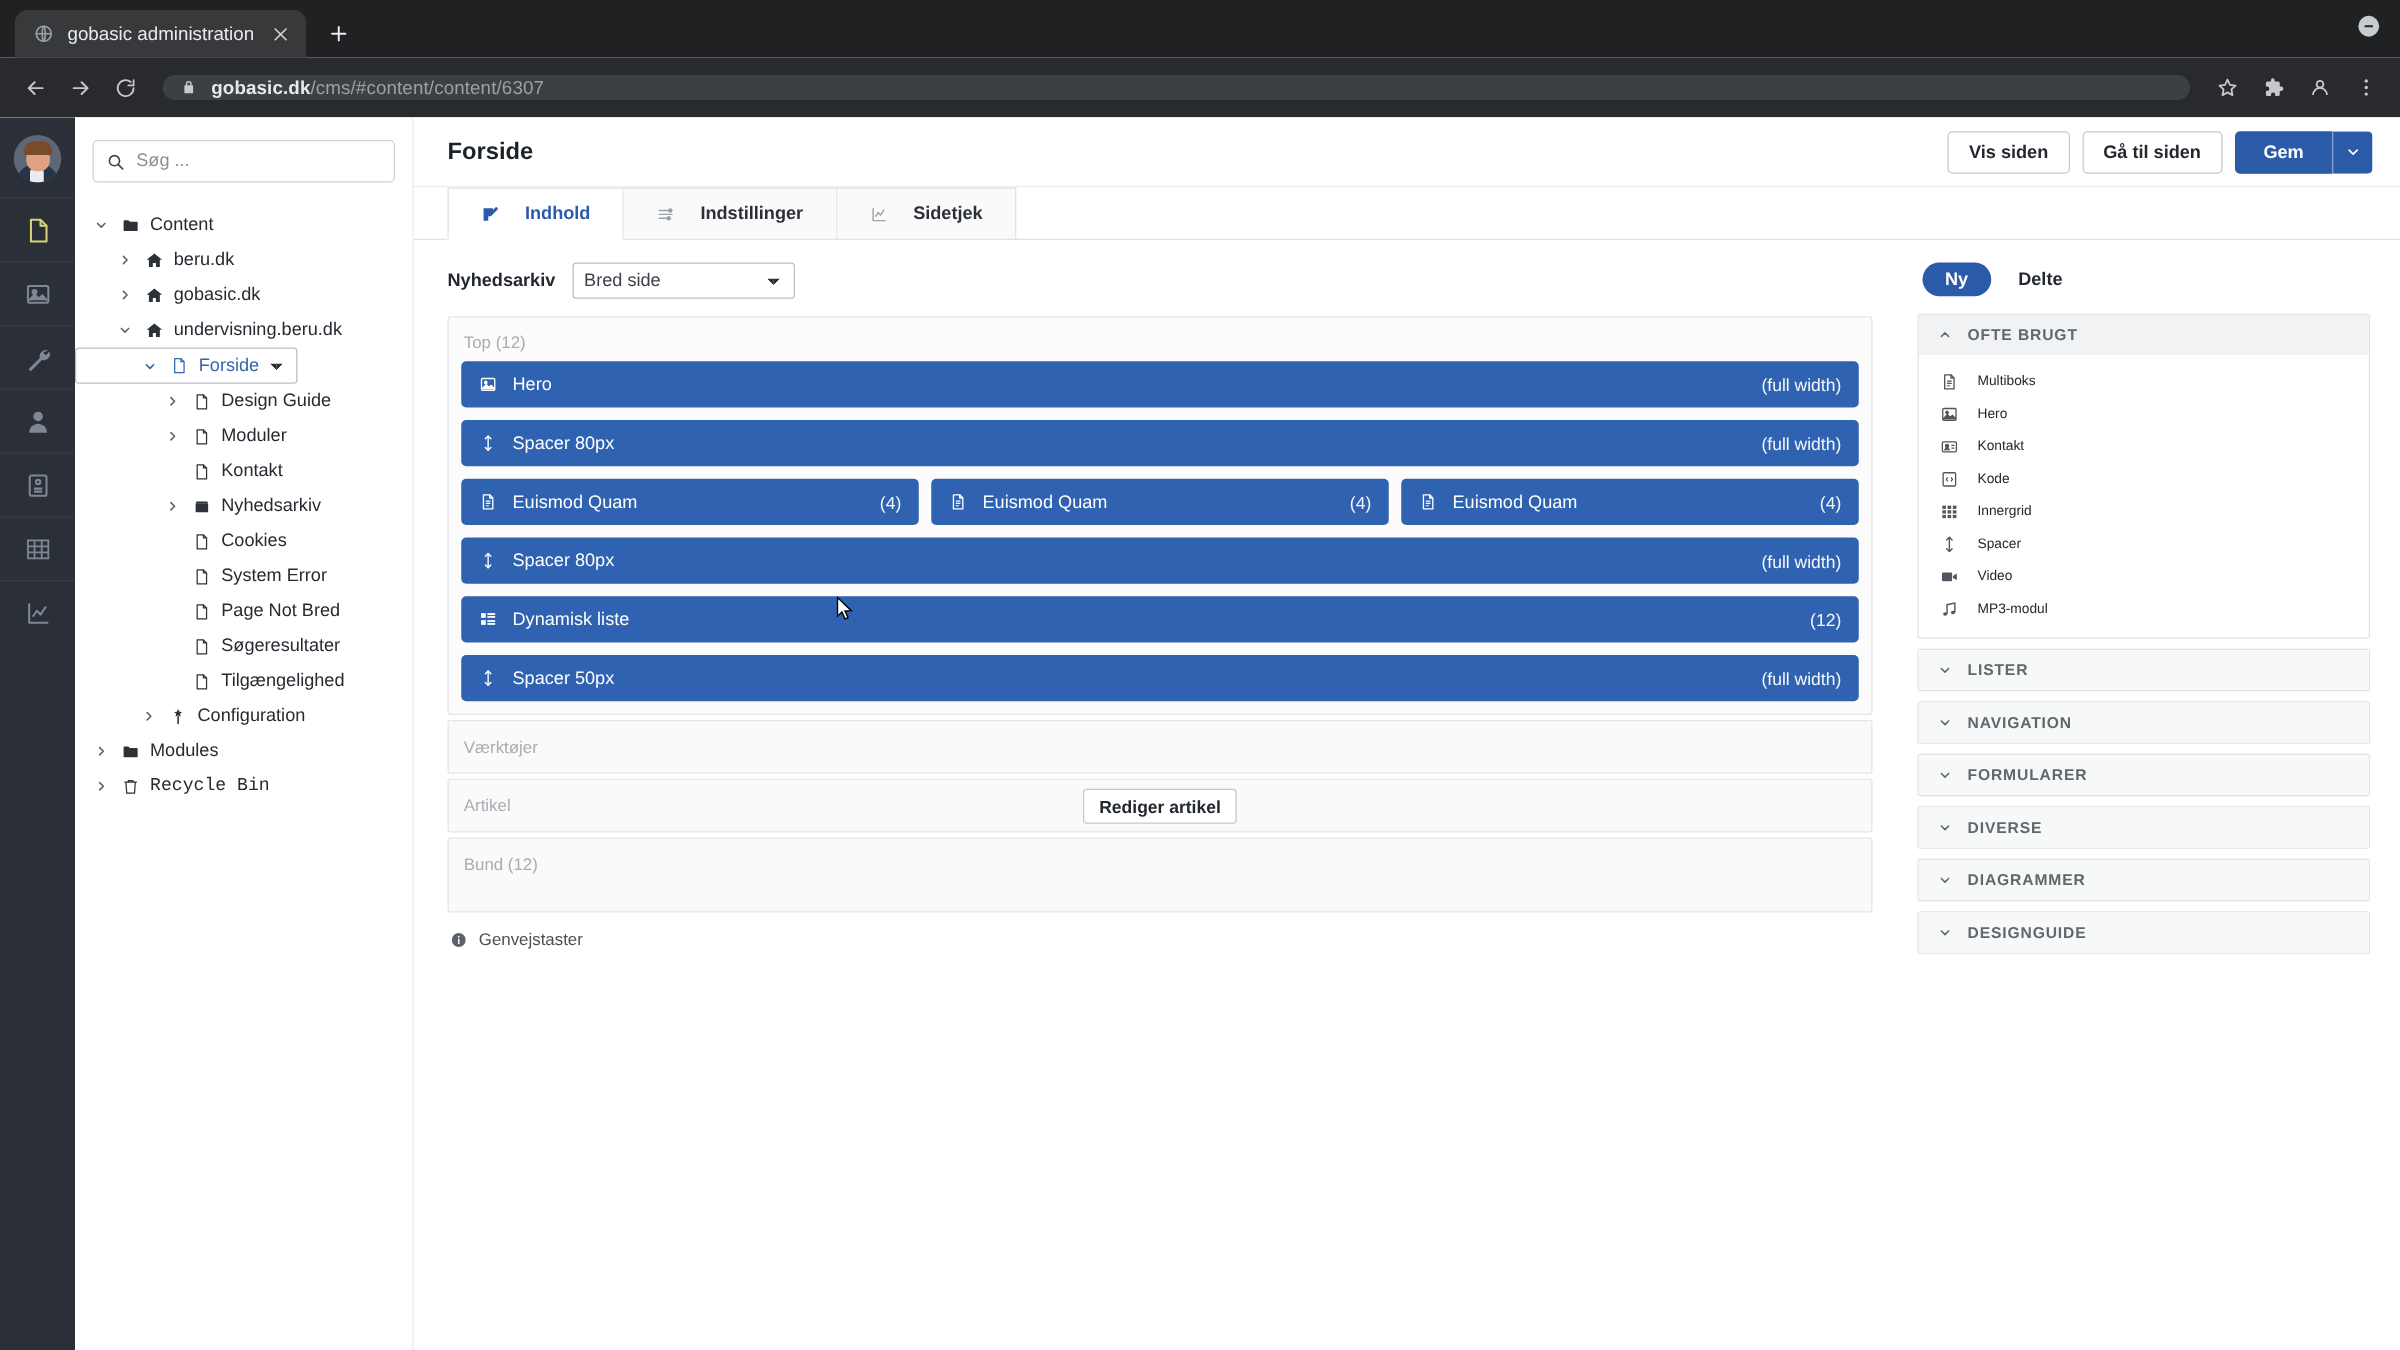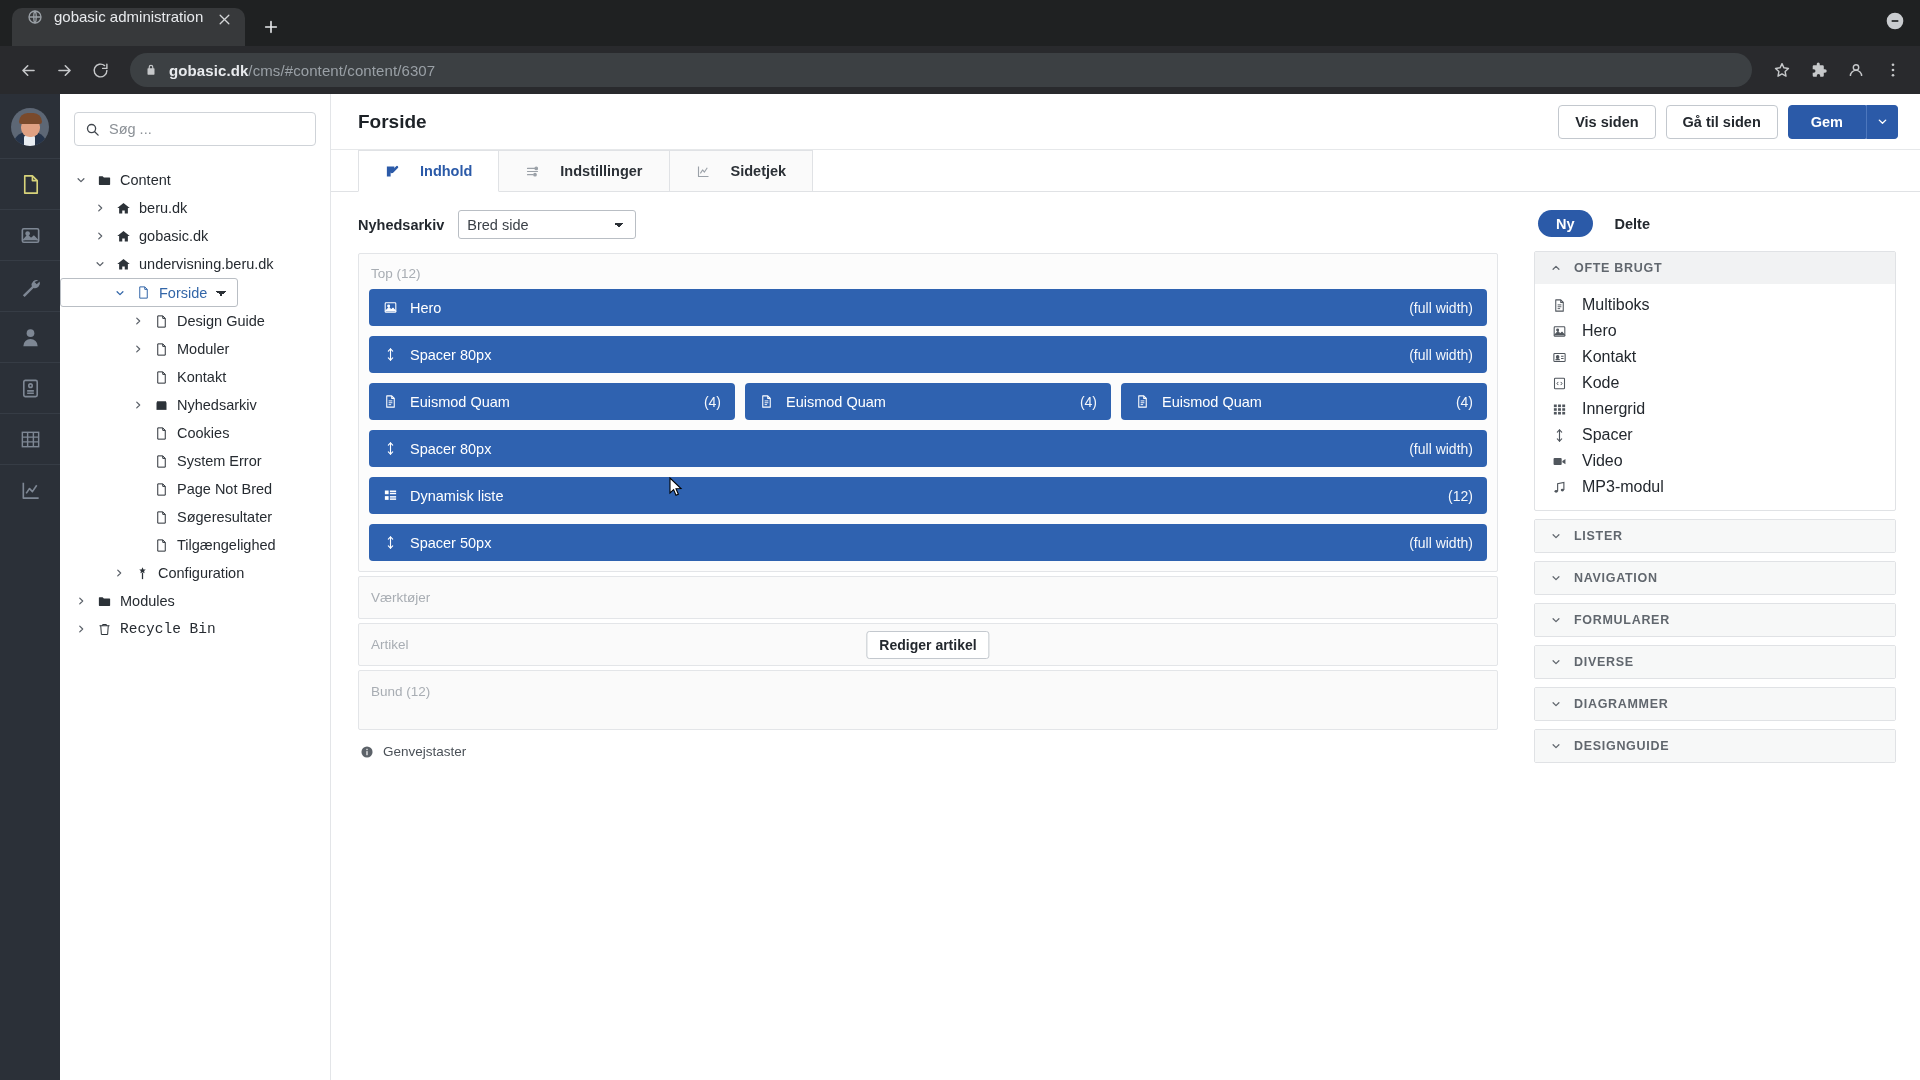--- a/index.html
+++ b/index.html
@@ -12,21 +12,21 @@
   }
 
   
   .browser { width: 1920px; height: 1080px; display: flex; flex-direction: column; }
   .tabstrip {
     height: 46px; background: #1f2122; display: flex; align-items: flex-end;
     padding-left: 12px; position: relative;
   }
   .tab {
     height: 38px; min-width: 230px; max-width: 300px; background: #37393b;
-    border-radius: 10px 10px 0 0; display: flex; align-items: flex-start;
+    border-radius: 10px 10px 0 0; display: flex; align-items: center;
     padding: 0 10px 0 14px; gap: 10px; color: #e8eaed; font-size: 15px;
   }
   .tab-favicon {
     width: 18px; height: 18px; border-radius: 50%; flex: 0 0 18px;
     display: flex; align-items: center; justify-content: center;
   }
   .tab-favicon svg { width: 16px; height: 16px; }
   .tab-title { flex: 1; white-space: nowrap; overflow: hidden; text-overflow: ellipsis; font-size: 15px; }
   .tab-close { width: 22px; height: 22px; display: flex; align-items: center; justify-content: center; border-radius: 50%; color: #d4d6d8; }
   .tab-close svg { width: 13px; height: 13px; }
@@ -43,21 +43,21 @@
     height: 48px; background: #292a2d; display: flex; align-items: center;
     padding: 0 12px; gap: 4px;
   }
   .nav-btn {
     width: 32px; height: 32px; display: flex; align-items: center; justify-content: center;
     color: #c6c8ca; border-radius: 50%;
   }
   .nav-btn svg { width: 19px; height: 19px; }
   .nav-btn.refresh svg { width: 17px; height: 17px; }
   .urlbar {
-    flex: 1; height: 34px; background: #3c4043; border-radius: 17px; margin: 0 8px 0 10px;
+    flex: 1; height: 20px; background: #3c4043; border-radius: 17px; margin: 0 8px 0 10px;
     display: flex; align-items: center; padding: 0 14px; gap: 11px;
   }
   .lock-ico { width: 14px; height: 14px; color: #c6c8ca; flex: 0 0 14px; display:flex; }
   .lock-ico svg { width: 14px; height: 14px; }
   .url-text { font-size: 15px; color: #9aa0a6; white-space: nowrap; letter-spacing: .1px; }
   .url-host { color: #e8eaed; font-weight: bold; }
   .omni-icon {
     width: 30px; height: 30px; display: flex; align-items: center; justify-content: center;
     color: #c6c8ca; margin-left: 3px;
   }
@@ -227,21 +227,21 @@
     font-family: "Liberation Sans", sans-serif; border: none;
   }
   .plain-toggle { font-size: 14.5px; font-weight: bold; color: #23282e; background: none; border: none; font-family: "Liberation Sans", sans-serif; }
   .acc { border: 1px solid #e0e2e5; border-radius: 2px; margin-bottom: 8px; background: #fff; }
   .acc-head {
     height: 32px; background: #f1f2f3; display: flex; align-items: center; gap: 13px;
     padding: 0 16px; font-size: 12.5px; font-weight: bold; color: #61676e; letter-spacing: .7px;
   }
   .acc-head svg { width: 10px; height: 10px; color: #61676e; }
   .acc-body { padding: 8px 0 10px 0; }
-  .mitem { display: flex; align-items: center; gap: 14px; height: 26px; padding: 0 16px; font-size: 16px; color: #23282e; }
+  .mitem { display: flex; align-items: center; gap: 14px; height: 26px; padding: 0 16px; font-size: 11px; color: #23282e; }
   .mitem .mi { width: 17px; flex: 0 0 17px; display: flex; align-items: center; justify-content: center; color: #50565d; }
   .mitem .mi svg { width: 15px; height: 15px; }
   .acc.collapsed { border: 1px solid #e0e2e5; }
   .acc.collapsed .acc-head { background: #f7f8f8; }
 
   .cursor { position: absolute; width: 14px; height: 20px; pointer-events: none; }
 </style>
 </head>
 <body>
 

